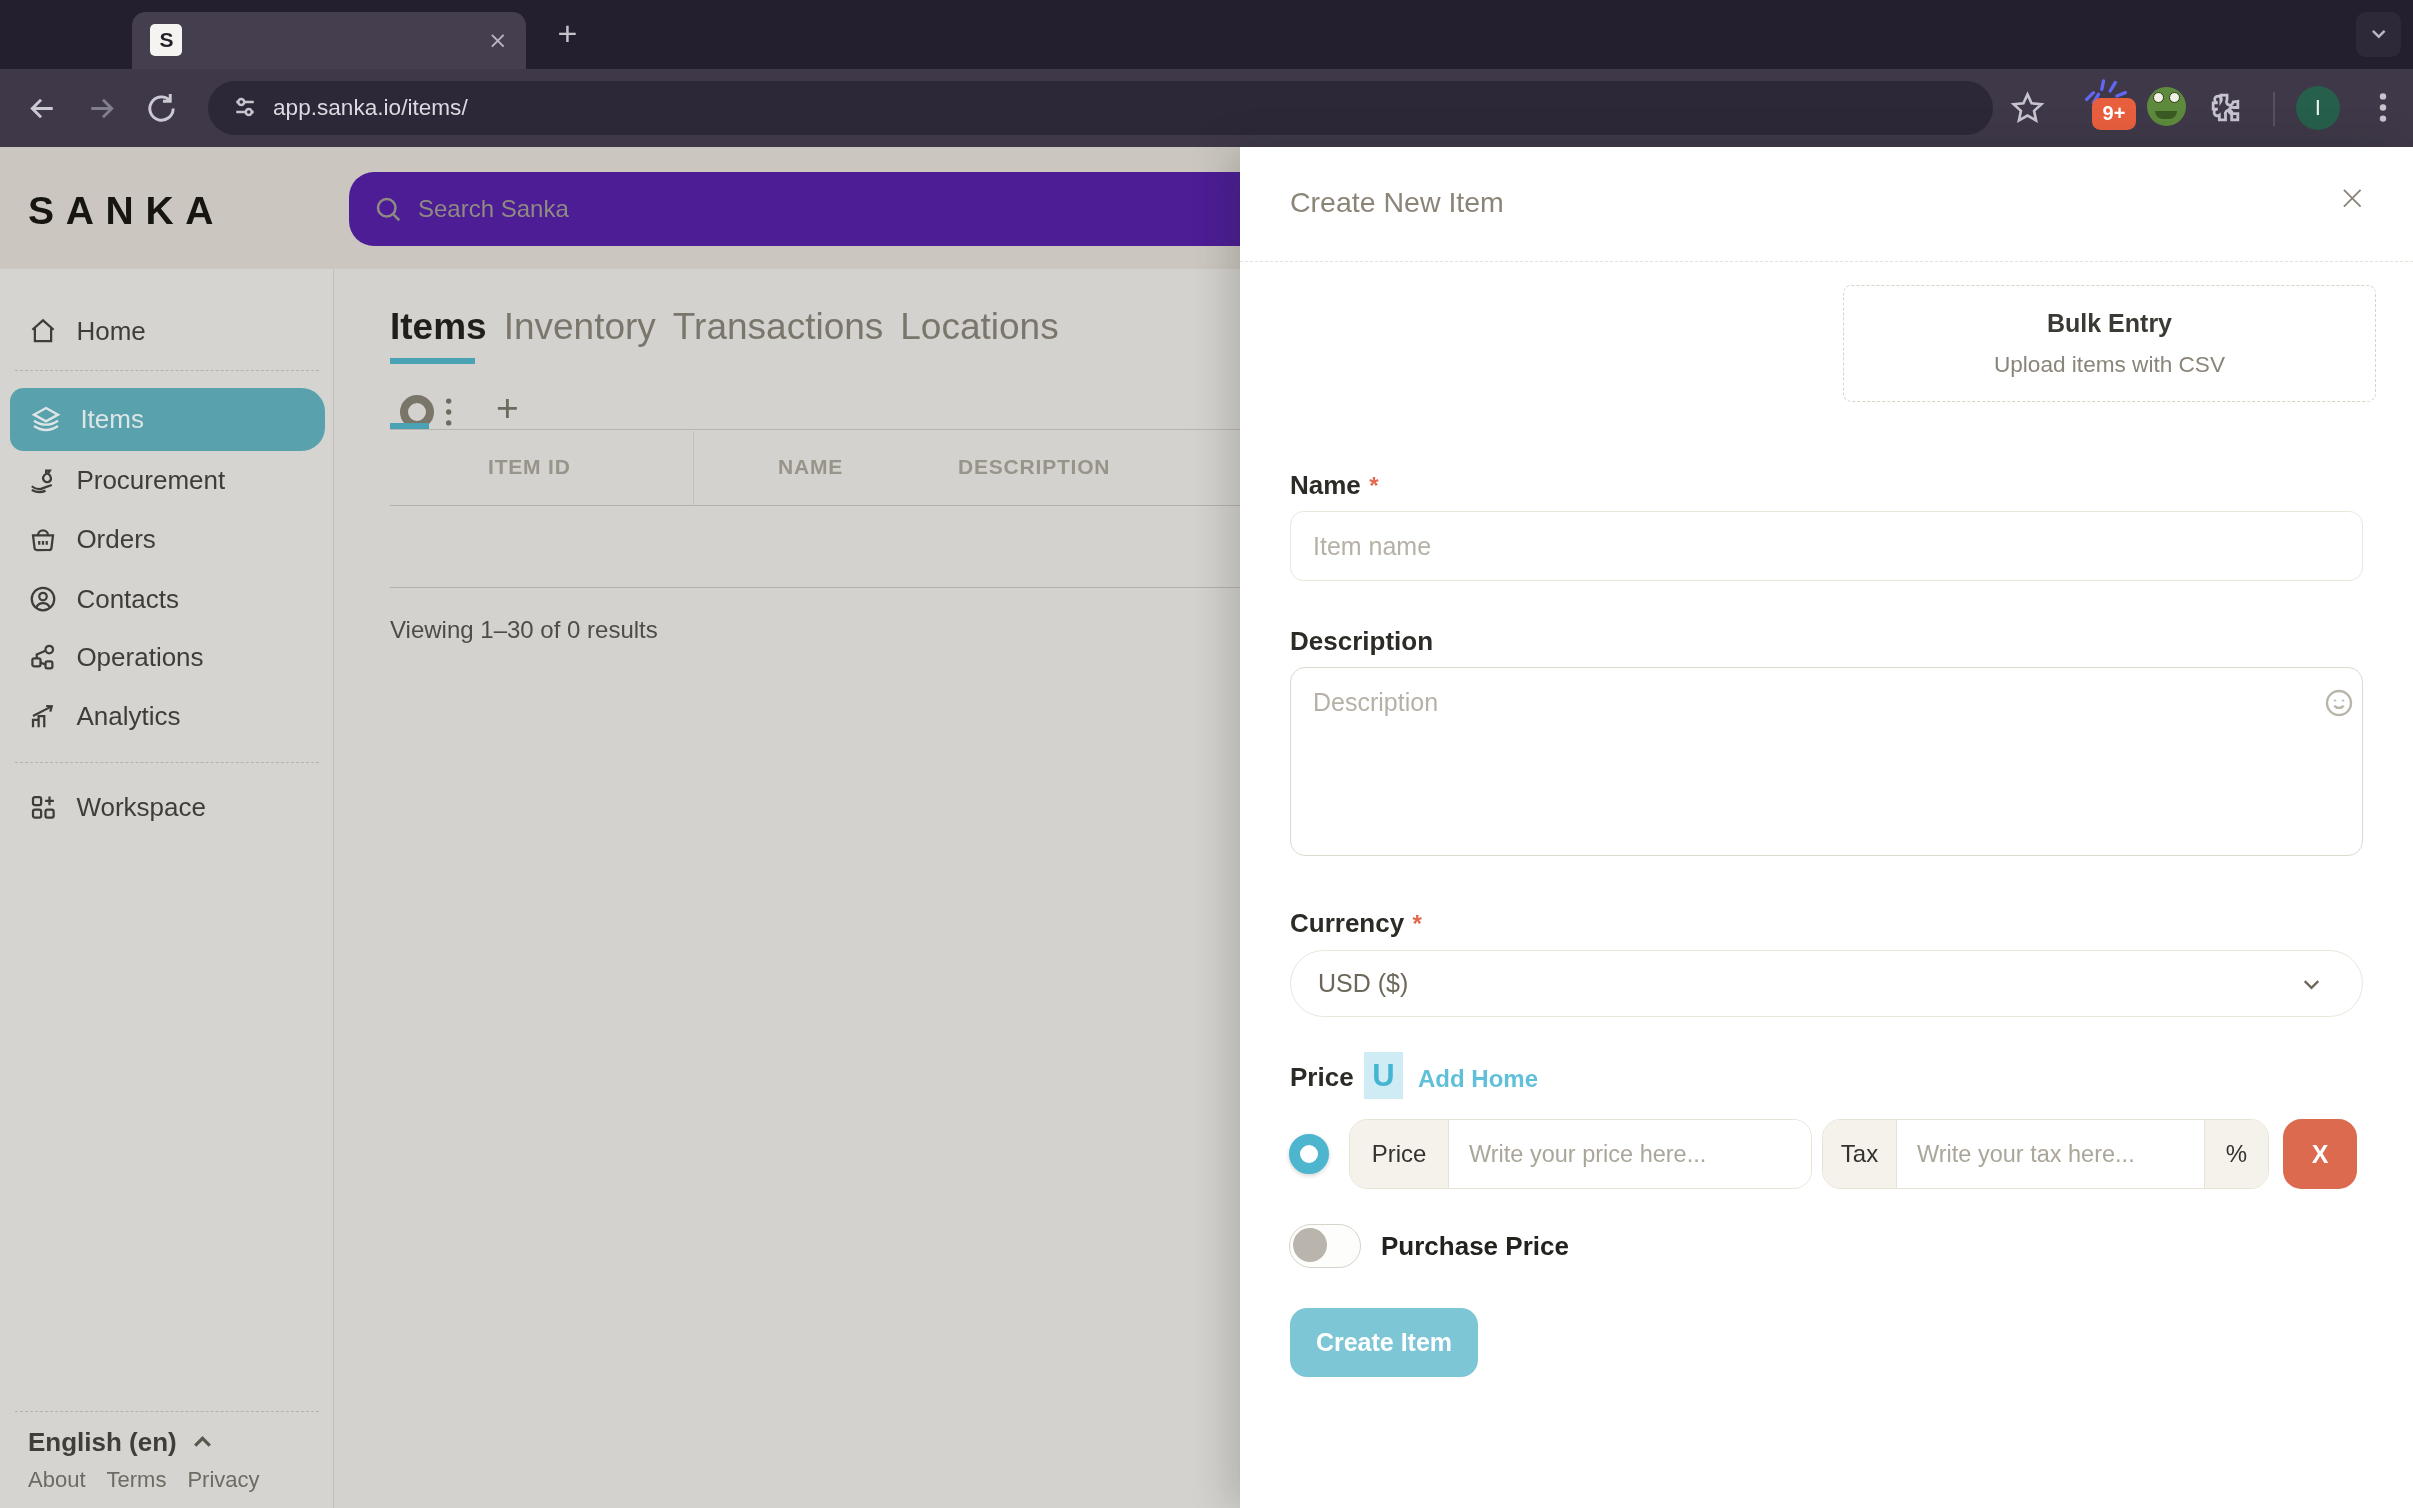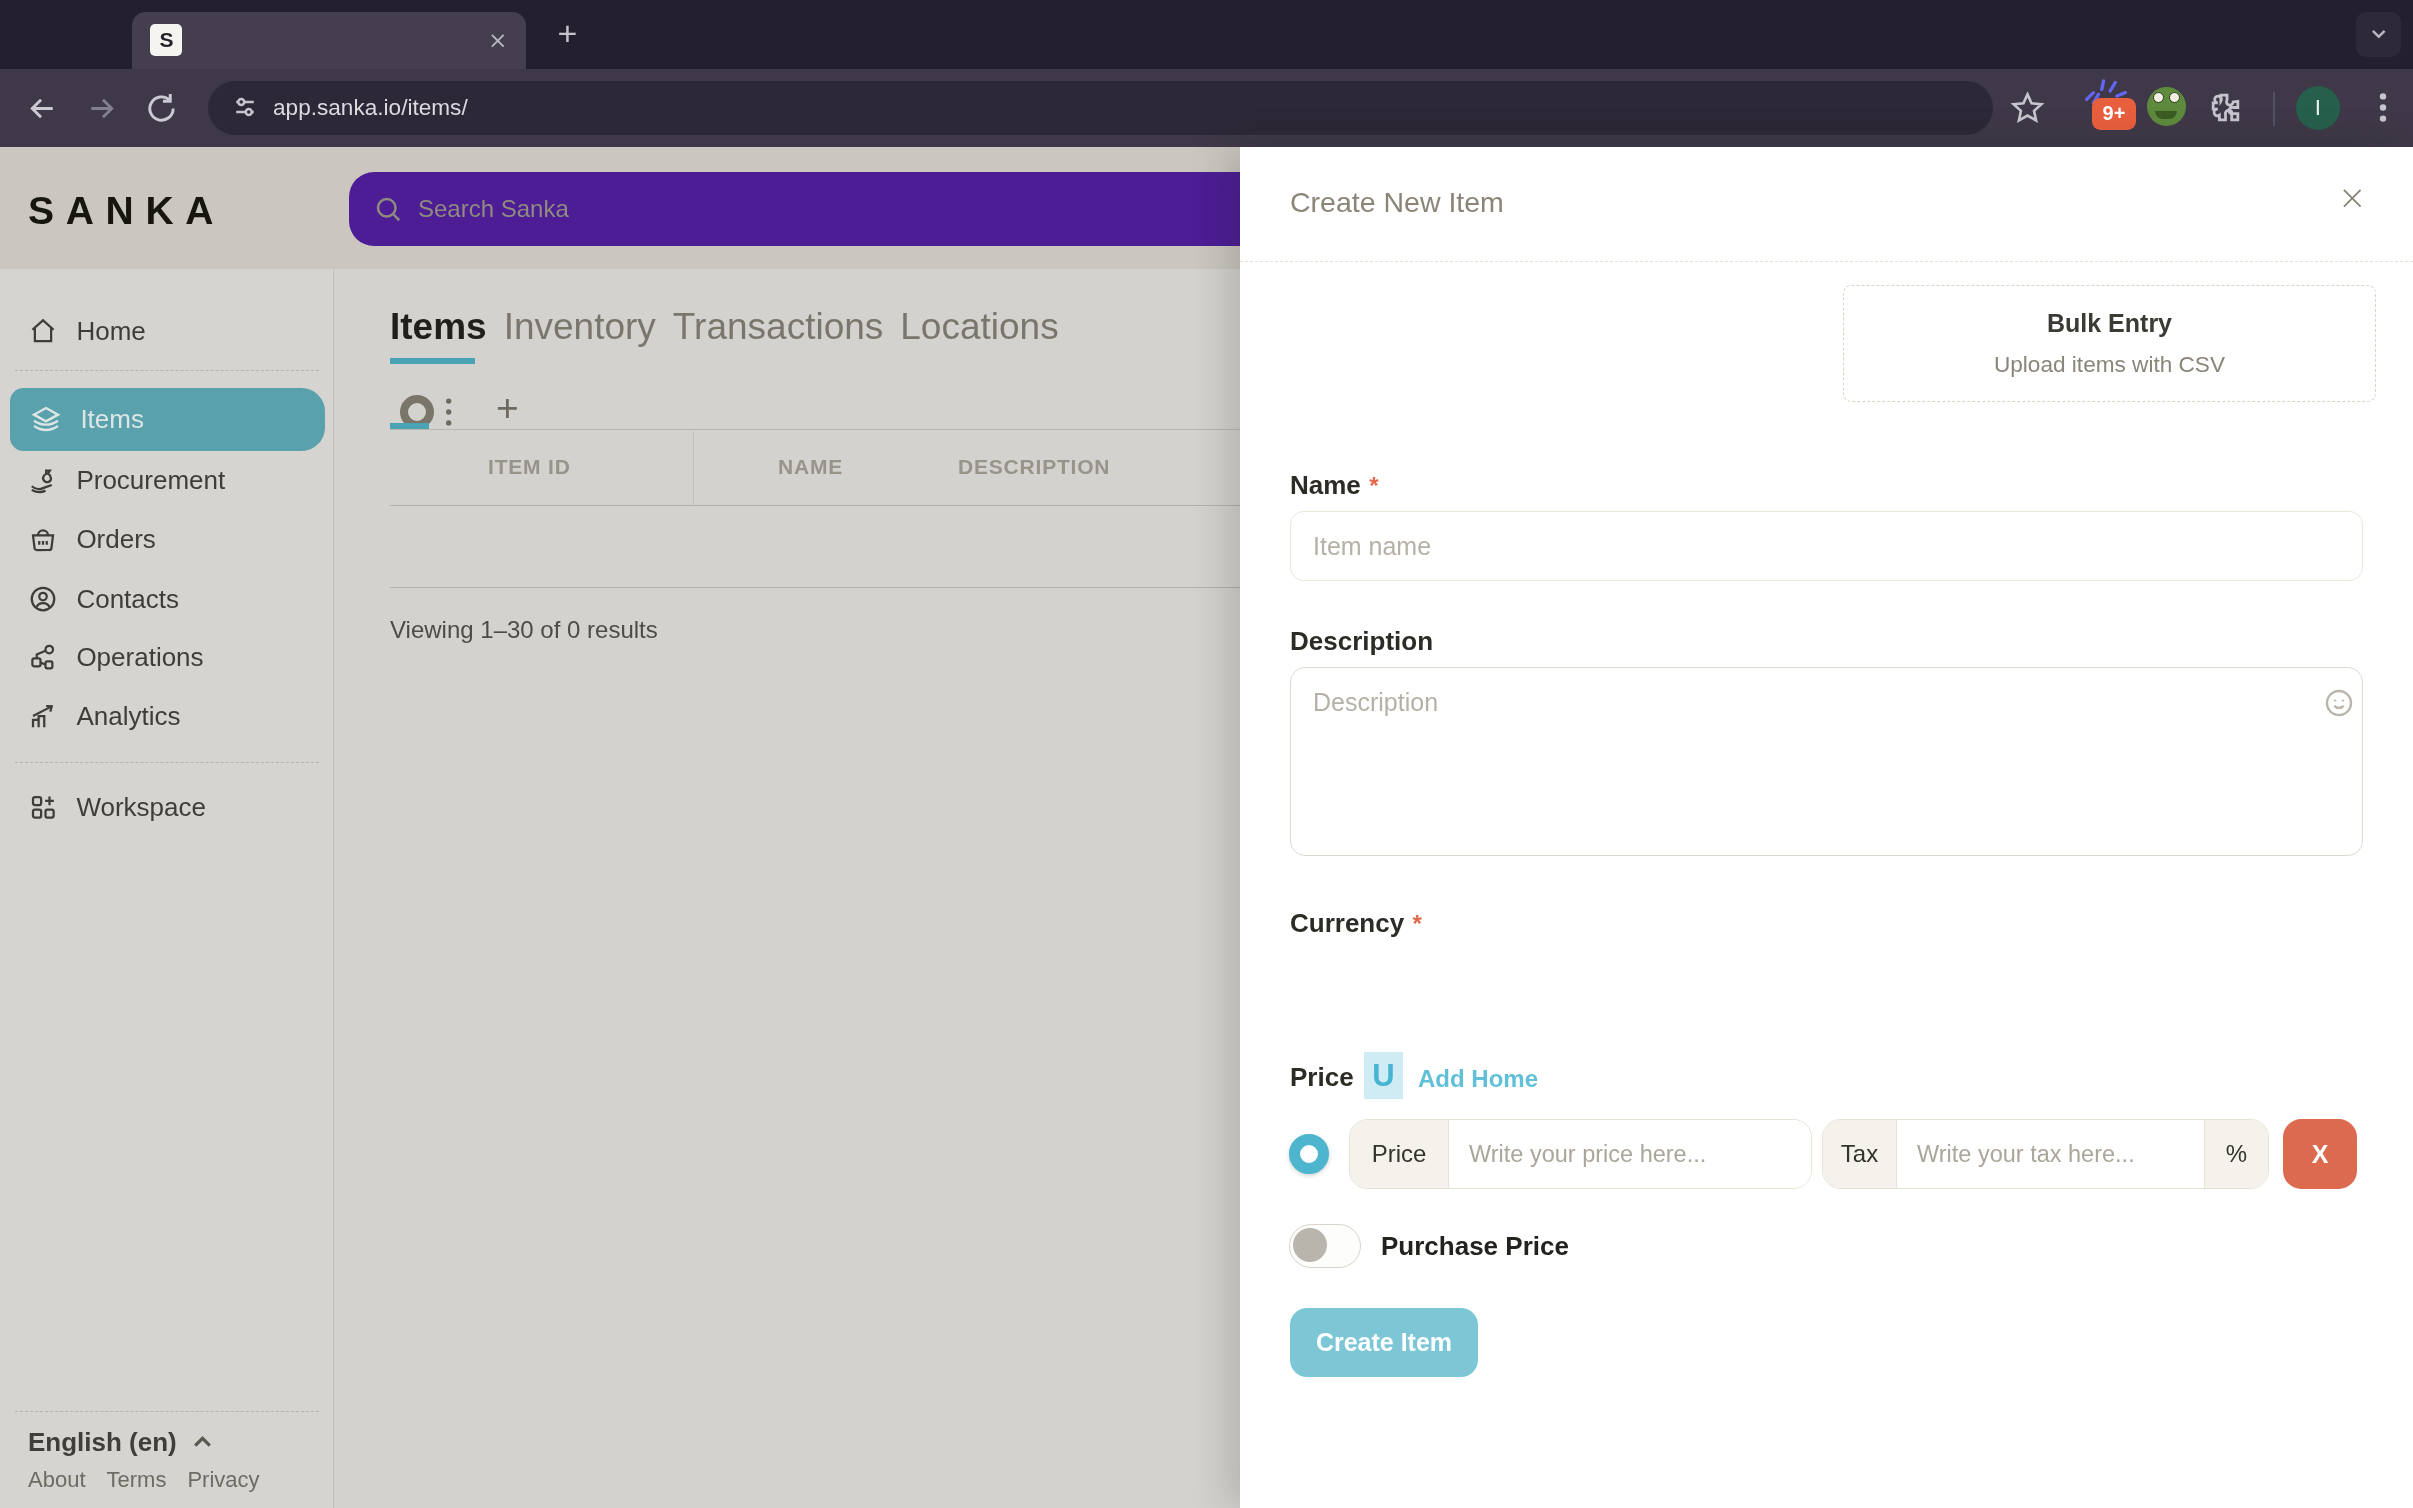--- a/index.html
+++ b/index.html
@@ -329,20 +329,26 @@
     <input class="name-input" placeholder="Item name" style="">
 
     <div class="f-label desc-label">Description</div>
     <textarea class="desc-area" placeholder="Description" style=""></textarea>
     <svg class="smiley" viewBox="0 0 24 24" fill="none" stroke="currentColor" stroke-width="1.8">
         <circle cx="12" cy="12" r="9"></circle>
         <path d="M9 9.5 v1.2 M15 9.5 v1.2 M8.5 14 a4.5 4.5 0 0 0 7 0"></path>
       </svg>
 
     <div class="f-label cur-label"><span>Currency</span><span class="req">*</span></div>
+    <div class="cur-select">
+      <span class="cur-value">USD ($)</span>
+      <svg class="cur-chev" viewBox="0 0 24 24" fill="none" stroke="currentColor" stroke-width="2">
+          <path d="M6 9 L12 15 L18 9"></path>
+        </svg>
+    </div>
 
     <div class="f-label price-label">Price</div>
     <div class="u-ic">U</div>
     <div class="add-price">Add Home</div>
 
     <div class="radio"></div>
     <div class="pgroup pg-price">
       <div class="pg-seg" style="width:99px">Price</div>
       <input class="pg-input" placeholder="Write your price here..." style="">
     </div>

